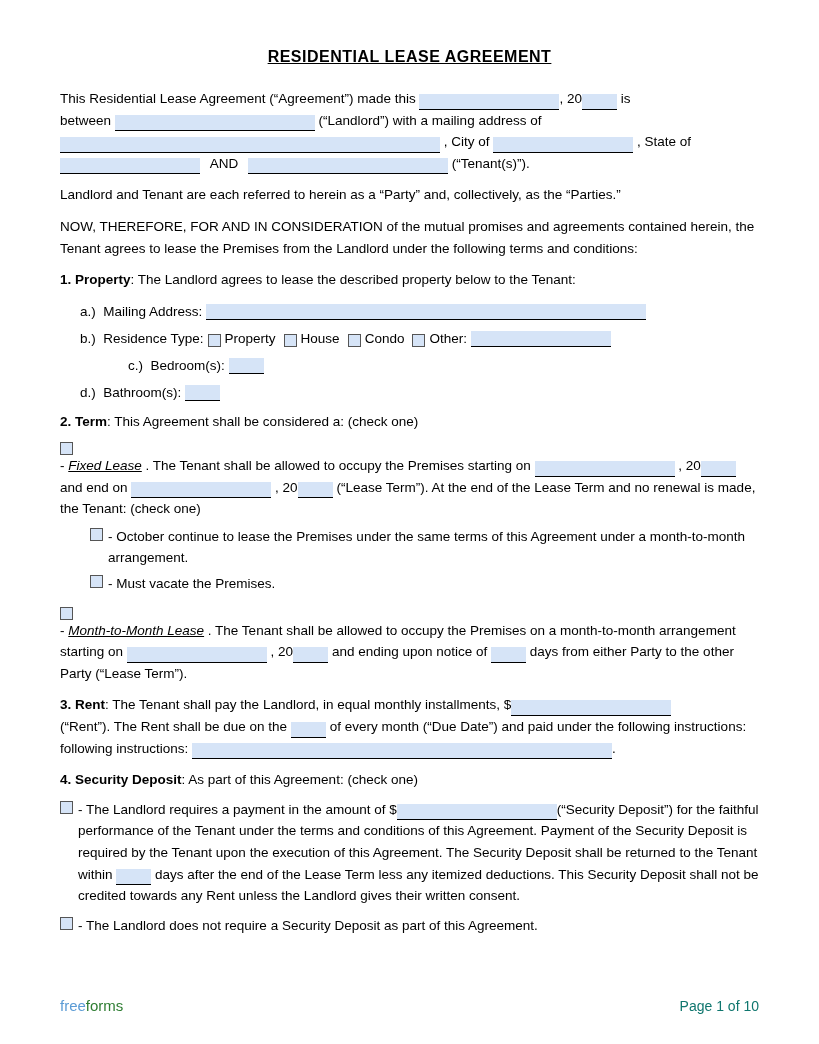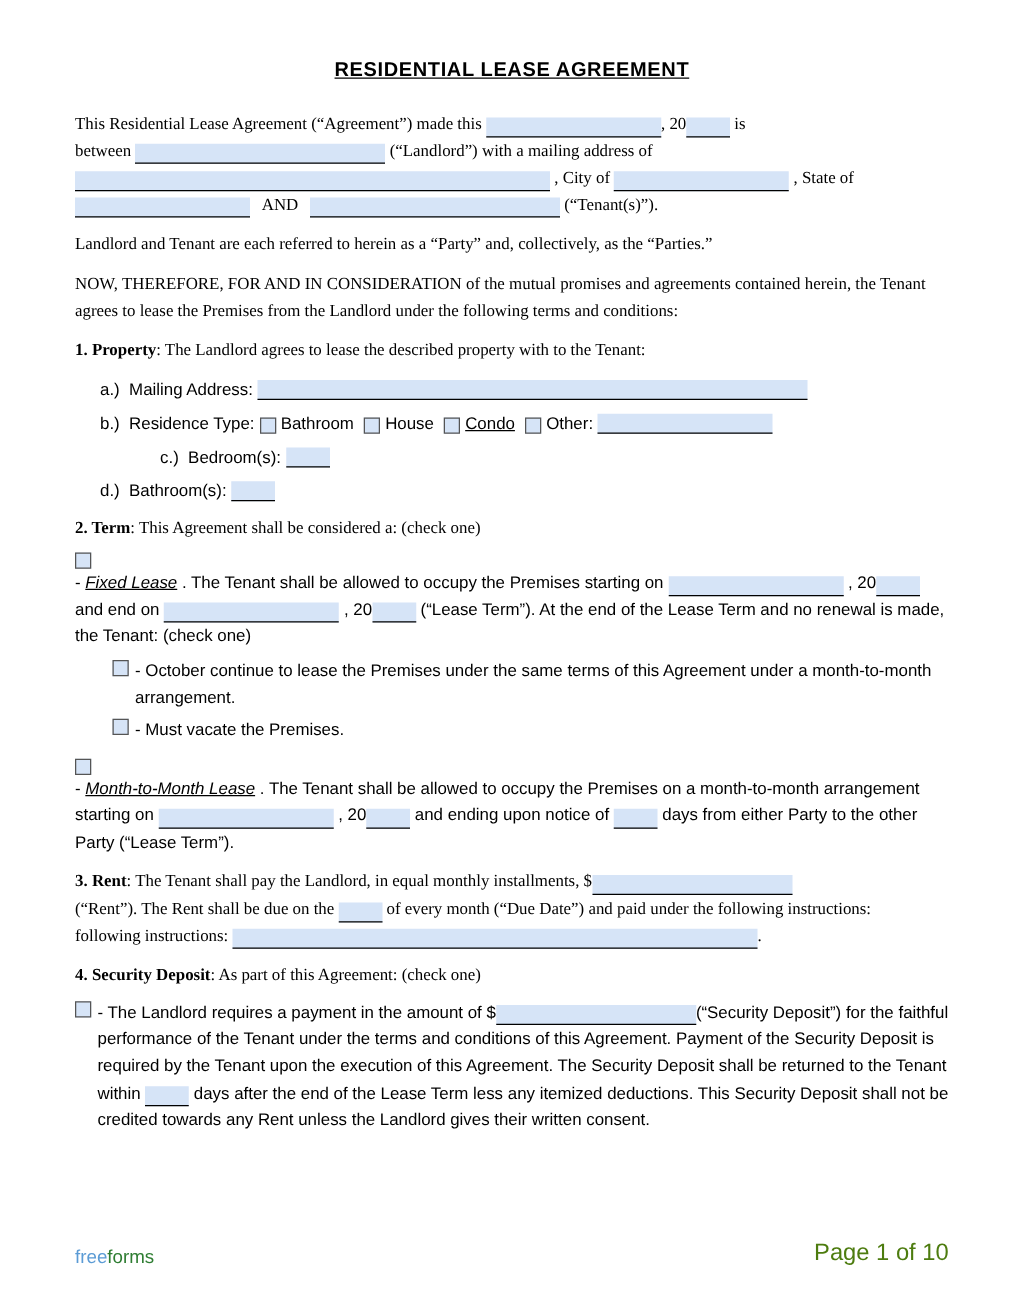--- a/index.html
+++ b/index.html
@@ -40,21 +40,21 @@
       background: #d6e4f7;
     }
     .underline-field.wide { min-width: 200px; }
     .underline-field.medium { min-width: 140px; }
     .underline-field.xsmall { min-width: 35px; }
     .underline-field.full { min-width: 380px; }
     .underline-field.vfull { min-width: 420px; }
     .underline-field.mailing { min-width: 440px; }
     .underline-field.rent-field { min-width: 160px; background: #d6e4f7; }
     .underline-field.security-field { min-width: 160px; background: #d6e4f7; }
-    .paragraph { margin-bottom: 10px; line-height: 1.6; font-family: Liberation Serif, serif; }
+    .paragraph { margin-bottom: 10px; line-height: 1.6; }
     .checkbox-item {
       display: flex;
       align-items: flex-start;
       margin-bottom: 6px;
       line-height: 1.6;
     }
     .checkbox-box {
       display: inline-block;
       width: 13px;
       height: 13px;
@@ -80,22 +80,22 @@
       justify-content: space-between;
       align-items: flex-end;
     }
     .footer-brand {
       font-size: 15px;
       font-weight: normal;
     }
     .footer-brand span.free { color: #5b9bd5; }
     .footer-brand span.forms { color: #2e7d32; }
     .footer-page {
-      font-size: 19px;
-      color: #4d7c0f;
+      font-size: 14px;
+      color: #0f766e;
     }
     .property-block {
       margin-left: 20px;
       margin-bottom: 6px;
     }
     .property-row {
       display: flex;
       align-items: center;
       margin-bottom: 4px;
       line-height: 1.7;
@@ -126,38 +126,38 @@
     <span style="margin: 0 6px;">AND</span>
     <span class="underline-field wide"></span>
     <span>(“Tenant(s)”).</span>
   </div>
 
   <div class="paragraph body-text">Landlord and Tenant are each referred to herein as a “Party” and, collectively, as the “Parties.”</div>
 
   <div class="paragraph body-text">NOW, THEREFORE, FOR AND IN CONSIDERATION of the mutual promises and agreements contained herein, the Tenant agrees to lease the Premises from the Landlord under the following terms and conditions:</div>
 
   <div class="paragraph body-text">
-    <strong>1. Property</strong><span>: The Landlord agrees to lease the described property with to the Tenant:</span>
+    <strong>1. Property</strong><span>: The Landlord agrees to lease the described property below to the Tenant:</span>
   </div>
 
   <div class="property-block">
 
     <div class="property-row">
       <span style="margin-right:4px;">a.)&nbsp;&nbsp;Mailing Address:</span>
       <span class="underline-field mailing"></span>
     </div>
 
     <div class="property-row">
       <span style="margin-right:4px;text-align:center;">b.)&nbsp;&nbsp;Residence Type:</span>
       <span class="checkbox-box" style="margin-right:4px; background:#d6e4f7;"></span>
-      <span style="margin-right:8px;">Bathroom</span>
+      <span style="margin-right:8px;">Property</span>
       <span class="checkbox-box" style="margin-right:4px;"></span>
       <span style="margin-right:8px;">House</span>
       <span class="checkbox-box" style="margin-right:4px;"></span>
-      <span style="margin-right:8px;text-decoration:underline;">Condo</span>
+      <span style="margin-right:8px;">Condo</span>
       <span class="checkbox-box" style="margin-right:4px;"></span>
       <span style="margin-right:4px;">Other:</span>
       <span class="underline-field medium"></span>
     </div>
 
     <div class="property-row">
       <span style="margin-right:4px;margin-left:48px;">c.)&nbsp;&nbsp;Bedroom(s):</span>
       <span class="underline-field xsmall"></span>
     </div>
 
@@ -225,20 +225,24 @@
 
   <div class="checkbox-item" style="flex-wrap:wrap; margin-bottom:8px;">
     <span class="checkbox-box"></span>
     <span style="flex:1;">
       <span>- The Landlord requires a payment in the amount of $</span><span class="underline-field security-field"></span><span>(“Security Deposit”) for the faithful performance of the Tenant under the terms and conditions of this Agreement. Payment of the Security Deposit is required by the Tenant upon the execution of this Agreement. The Security Deposit shall be returned to the Tenant within</span>
       <span class="underline-field xsmall"></span>
       <span>days after the end of the Lease Term less any itemized deductions. This Security Deposit shall not be credited towards any Rent unless the Landlord gives their written consent.</span>
     </span>
   </div>
 
+  <div class="checkbox-item" style="margin-bottom:20px;">
+    <span class="checkbox-box"></span>
+    <span>- The Landlord does not require a Security Deposit as part of this Agreement.</span>
+  </div>
 
   <div class="footer">
     <div class="footer-brand">
       <span class="free">free</span><span class="forms">forms</span>
     </div>
     <div class="footer-page">Page 1 of 10</div>
   </div>
 
 </div>
 

